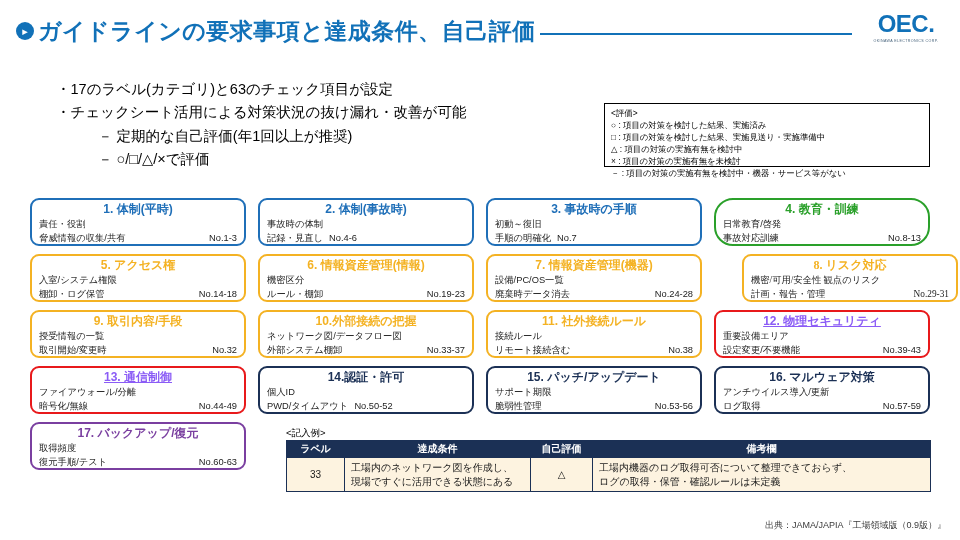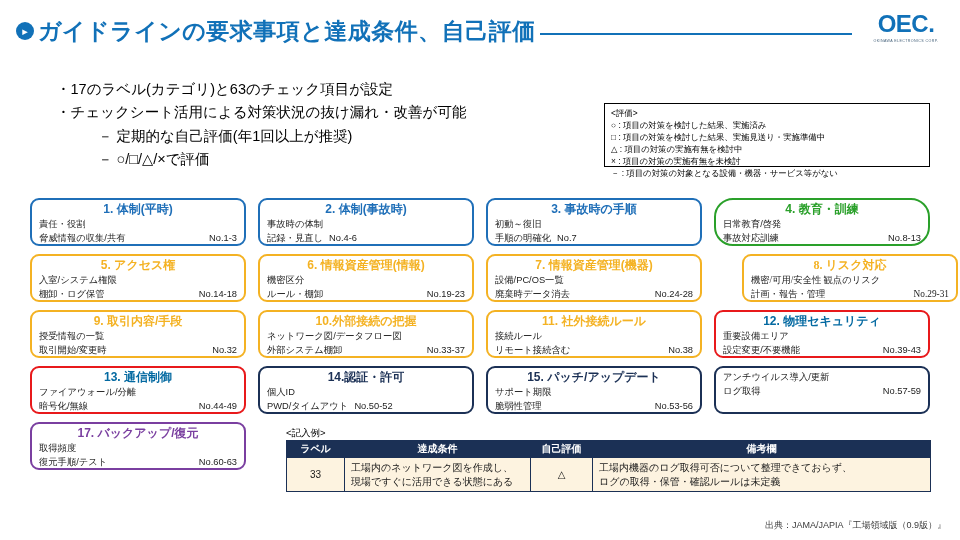--- a/index.html
+++ b/index.html
@@ -52,21 +52,21 @@
   }
   .card .c-title { text-align: center; font-size: 12px; font-weight: bold; line-height: 15px; white-space: nowrap; }
   .card .c-line { font-size: 9.3px; color: #222; line-height: 14px; white-space: nowrap; display: flex; }
   .card .c-line .txt { }
   .card .c-line .num { margin-left: auto; padding-left: 8px; }
   .card .c-line.inline .num { margin-left: 6px; padding-left: 0; }
 
   .card.blue   { border-color: #1f6fb8; } .card.blue   .c-title { color: #1f6fb8; }
   .card.green  { border-color: #2aa02a; } .card.green  .c-title { color: #2aa02a; }
   .card.amber  { border-color: #f4b223; } .card.amber  .c-title { color: #f4b223; }
-  .card.red    { border-color: #e8191b; } .card.red    .c-title { color: #0369a1; }
+  .card.red    { border-color: #e8191b; } .card.red    .c-title { color: #8b5cf6; text-decoration: underline; }
   .card.navy   { border-color: #1b3055; } .card.navy   .c-title { color: #1b3055; }
   .card.purple { border-color: #7a3fa0; } .card.purple .c-title { color: #7a3fa0; }
 
   
   .ex-label { position: absolute; left: 286px; top: 427px; font-size: 9.5px; color: #000; }
   .ex-table {
     position: absolute; left: 286px; top: 440px; width: 644px;
     border-collapse: collapse; table-layout: fixed;
   }
   .ex-table th {
@@ -102,21 +102,21 @@
   <div class="lvl2">－ 定期的な自己評価(年1回以上が推奨)</div>
   <div class="lvl2">－ ○/□/△/×で評価</div>
 </div>
 
 <div class="legend">
   <div>&lt;評価&gt;</div>
   <div>○ : 項目の対策を検討した結果、実施済み</div>
   <div>□ : 項目の対策を検討した結果、実施見送り・実施準備中</div>
   <div>△ : 項目の対策の実施有無を検討中</div>
   <div>× : 項目の対策の実施有無を未検討</div>
-  <div>－ : 項目の対策の対象となる設備・機器・サービス等がない</div>
+  <div>－ : 項目の対策の実施有無を検討中・機器・サービス等がない</div>
 </div>
 
 <div id="card-grid">
     <div class="card blue" style="left: 30px; top: 198px;">
       <div class="c-title">1. 体制(平時)</div>
       <div class="c-line">
         <span class="txt">責任・役割</span>
       </div>
       <div class="c-line">
         <span class="txt">脅威情報の収集/共有</span>
@@ -257,20 +257,21 @@
       <div class="c-title">15. パッチ/アップデート</div>
       <div class="c-line">
         <span class="txt">サポート期限</span>
       </div>
       <div class="c-line">
         <span class="txt">脆弱性管理</span>
         <span class="num">No.53-56</span>
       </div>
     </div>
     <div class="card navy" style="left: 714px; top: 366px;">
+      <div class="c-title">16. マルウェア対策</div>
       <div class="c-line">
         <span class="txt">アンチウイルス導入/更新</span>
       </div>
       <div class="c-line">
         <span class="txt">ログ取得</span>
         <span class="num">No.57-59</span>
       </div>
     </div>
     <div class="card purple" style="left: 30px; top: 422px;">
       <div class="c-title">17. バックアップ/復元</div>

